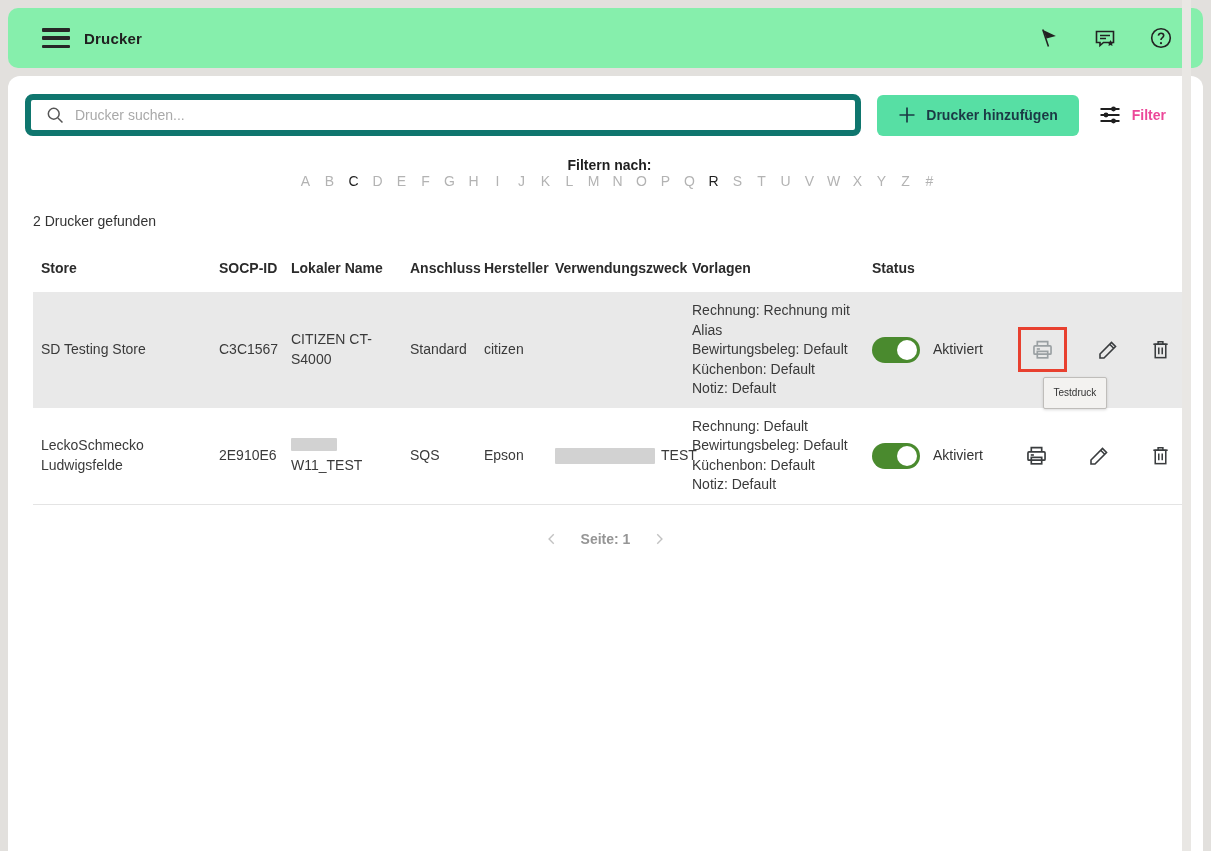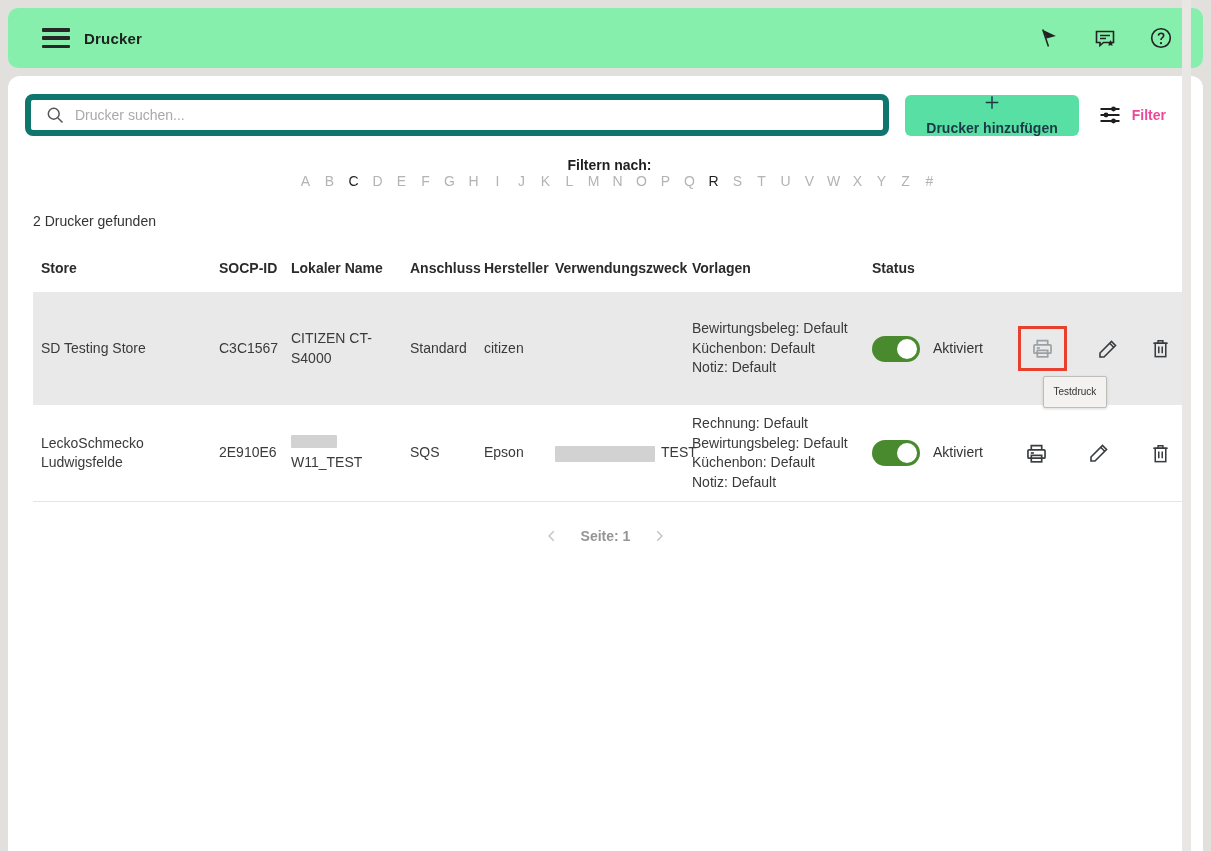--- a/index.html
+++ b/index.html
@@ -40,21 +40,20 @@
   .searchbox input {
     border:none; outline:none; flex:1; font-size:14px; margin-left:10px;
     font-family:"Liberation Sans", sans-serif; color:#333;
   }
   .searchbox input::placeholder { color:#a9a9a9; }
   .add-btn {
     margin-left:16px; height:41px; border:none; border-radius:6px;
     background:#57dfa4; color:#1b3a45; font-weight:700; font-size:14px;
     display:flex; align-items:center; gap:10px; padding:0 21px; cursor:pointer;
     font-family:"Liberation Sans", sans-serif;
-    flex-direction:column;
   }
   .filter-group { display:flex; align-items:center; gap:10px; margin-left:19px; cursor:pointer; }
   .filter-label { font-size:14px; font-weight:700; color:#ec4899; }
 
   
   .letters-row { display:flex; align-items:center; padding:0 17px; margin-top:21px;flex-direction:column; }
   .letters-label { font-size:14px; font-weight:700; color:#1f1f1f; margin-left:8px; }
   .letters { display:flex; margin-left:24px; }
   .letter {
     font-size:14px; color:#b3b3b3; width:24px; text-align:center; cursor:pointer;
@@ -217,20 +216,21 @@
     </div>
 
     <div class="tgrid trow row-highlight">
       <div class="cell">SD Testing Store</div>
       <div class="cell">C3C1567</div>
       <div class="cell">CITIZEN CT-S4000</div>
       <div class="cell">Standard</div>
       <div class="cell">citizen</div>
       <div class="cell"></div>
       <div class="cell vorlagen">
+        <div>Rechnung: Rechnung mit Alias</div>
         <div>Bewirtungsbeleg: Default</div>
         <div>Küchenbon: Default</div>
         <div>Notiz: Default</div>
       </div>
       <div class="cell status-cell">
         <div class="toggle">
             <div class="knob"></div>
           </div>
         <span class="status-label">Aktiviert</span>
       </div>

